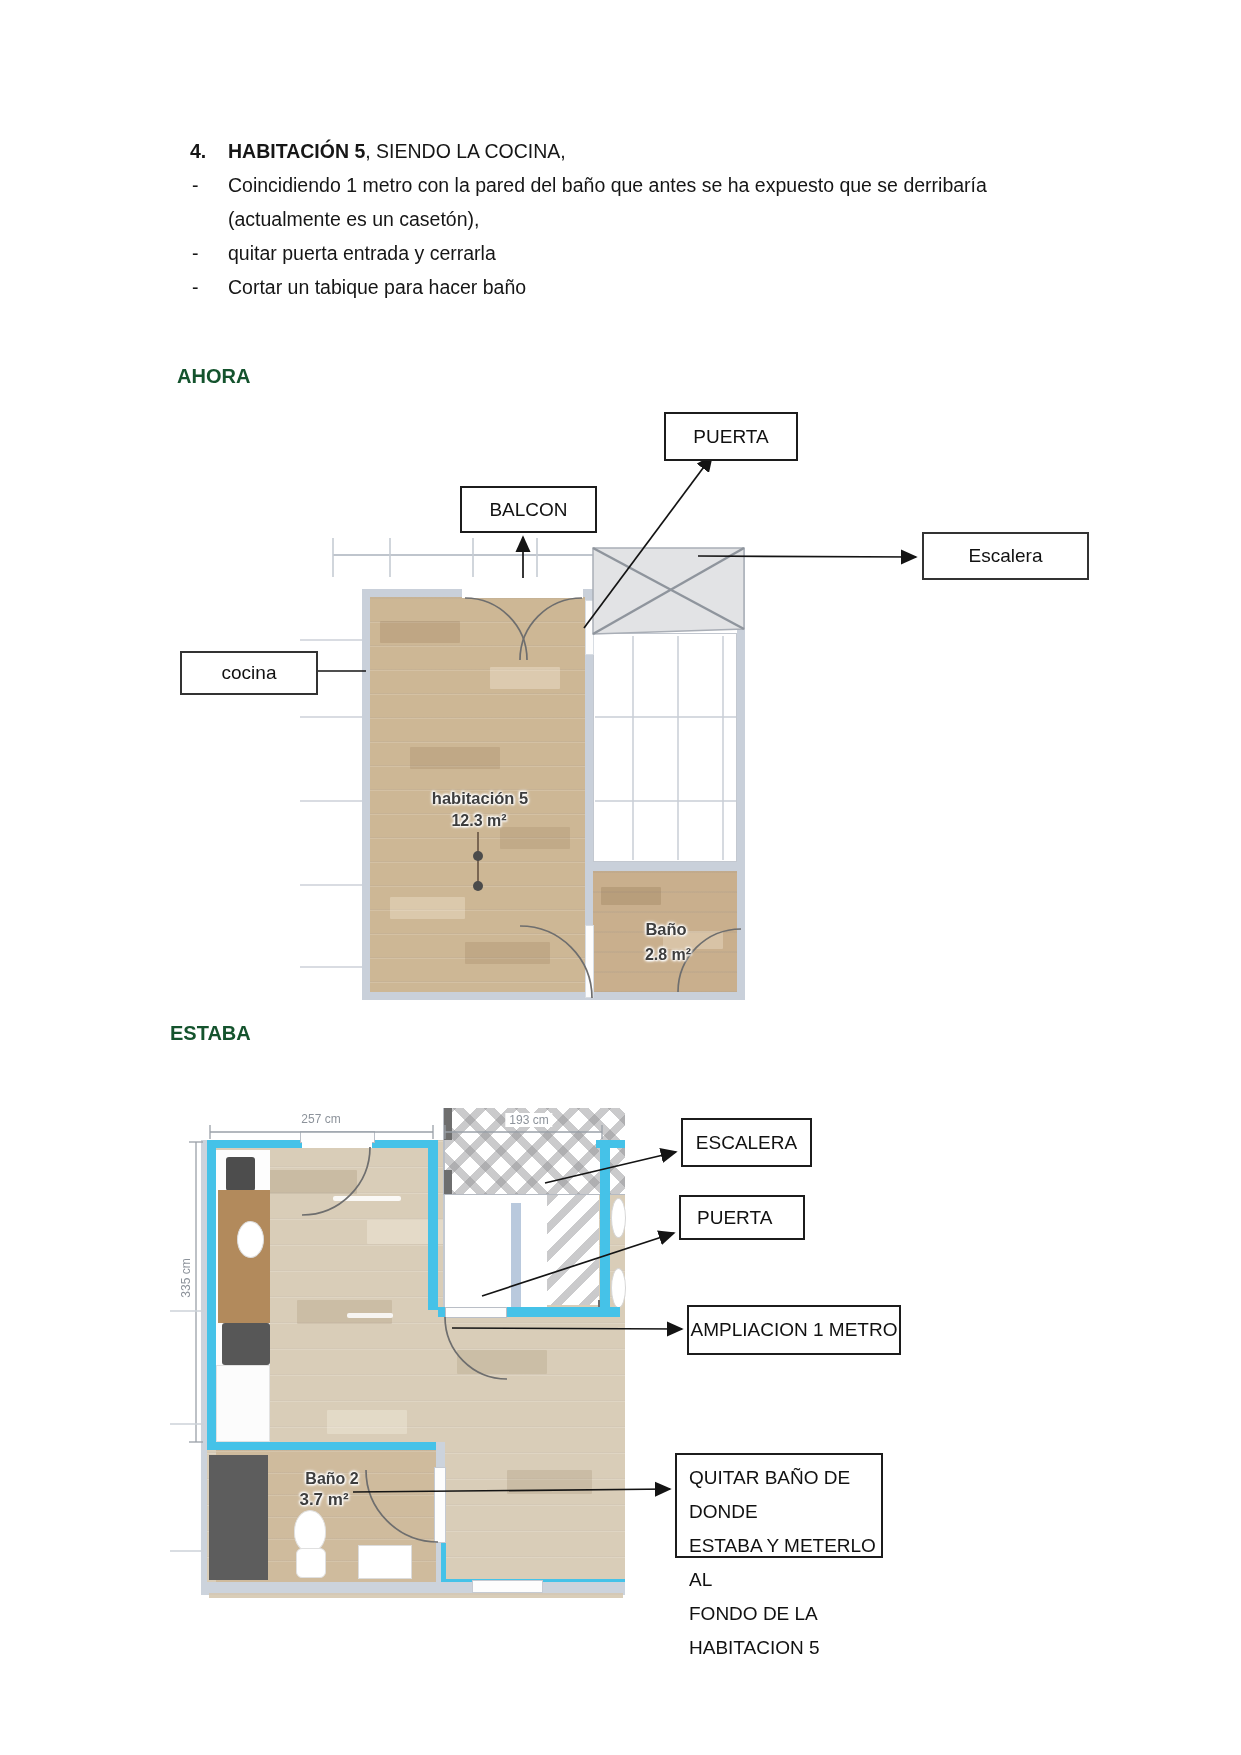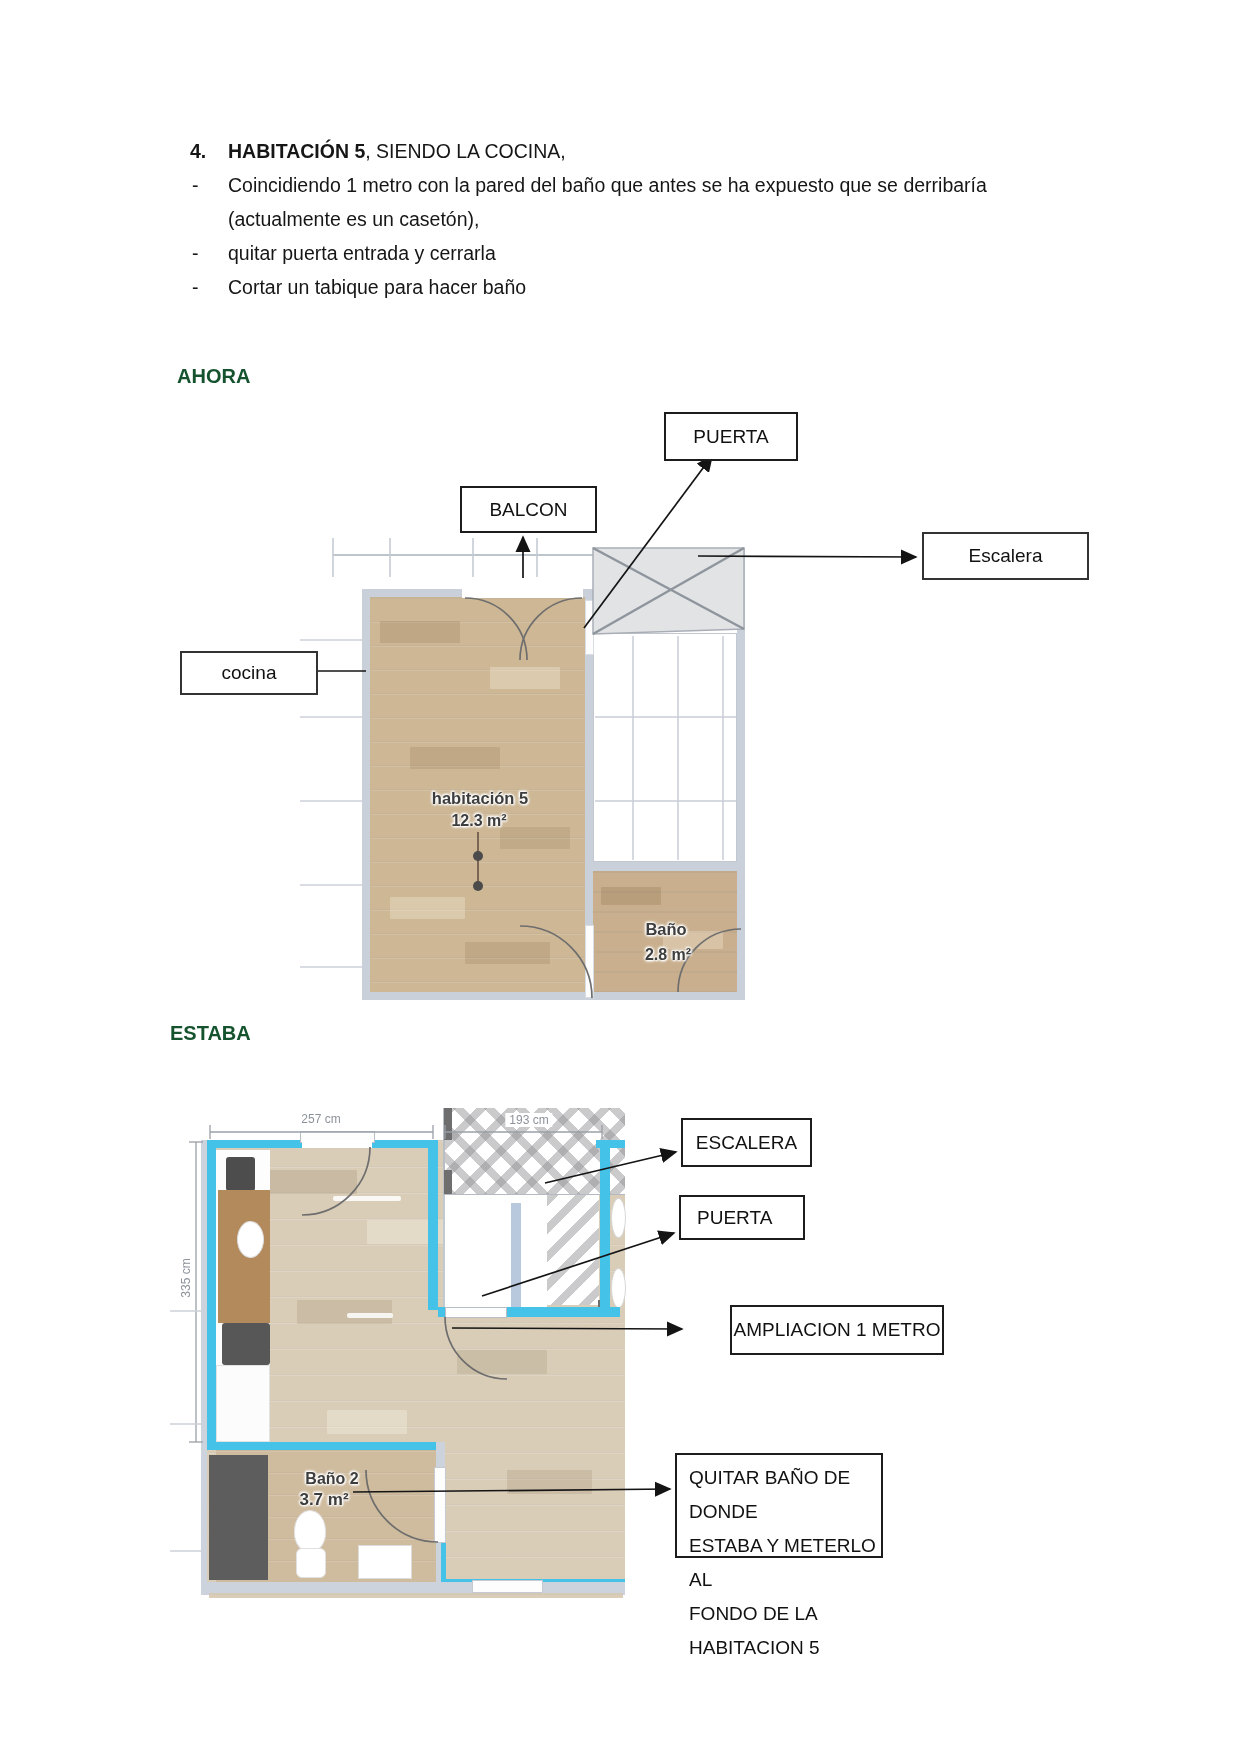--- a/index.html
+++ b/index.html
@@ -181,21 +181,21 @@
 
     <div class="dimchip" style="left:321px;top:1119px;">257 cm</div>
     <div class="dimchip" style="left:529px;top:1120px;">193 cm</div>
     <div class="dimchip rot" style="left:186px;top:1278px;">335 cm</div>
     <div class="chip" style="left:324px;top:1479px;font-size:16px;padding-left:16px;">Baño 2</div>
     <div class="chip" style="left:324px;top:1500px;font-size:17px;">3.7 m²</div>
   </div>
 
   <div class="lbox" style="left:681px;top:1118px;width:127px;height:45px;">ESCALERA</div>
   <div class="lbox left" style="left:679px;top:1195px;width:126px;height:45px;padding-left:16px;box-sizing:border-box;">PUERTA</div>
-  <div class="lbox" style="left:687px;top:1305px;width:210px;height:46px;margin-left:43px;">AMPLIACION 1 METRO</div>
+  <div class="lbox" style="left:687px;top:1305px;width:210px;height:46px;">AMPLIACION 1 METRO</div>
   <div class="lbox quitar" style="left:675px;top:1453px;width:208px;height:105px;">QUITAR BAÑO DE DONDE
 ESTABA Y METERLO AL
 FONDO DE LA HABITACION 5</div>
 
   <svg class="ov" width="1241" height="1755" viewBox="0 0 1241 1755">
     <defs>
       <marker id="ah" markerWidth="11" markerHeight="9" refX="9" refY="4.5" orient="auto">
         <path d="M0,0 L10,4.5 L0,9 z" fill="#141414"></path>
       </marker>
     </defs>

